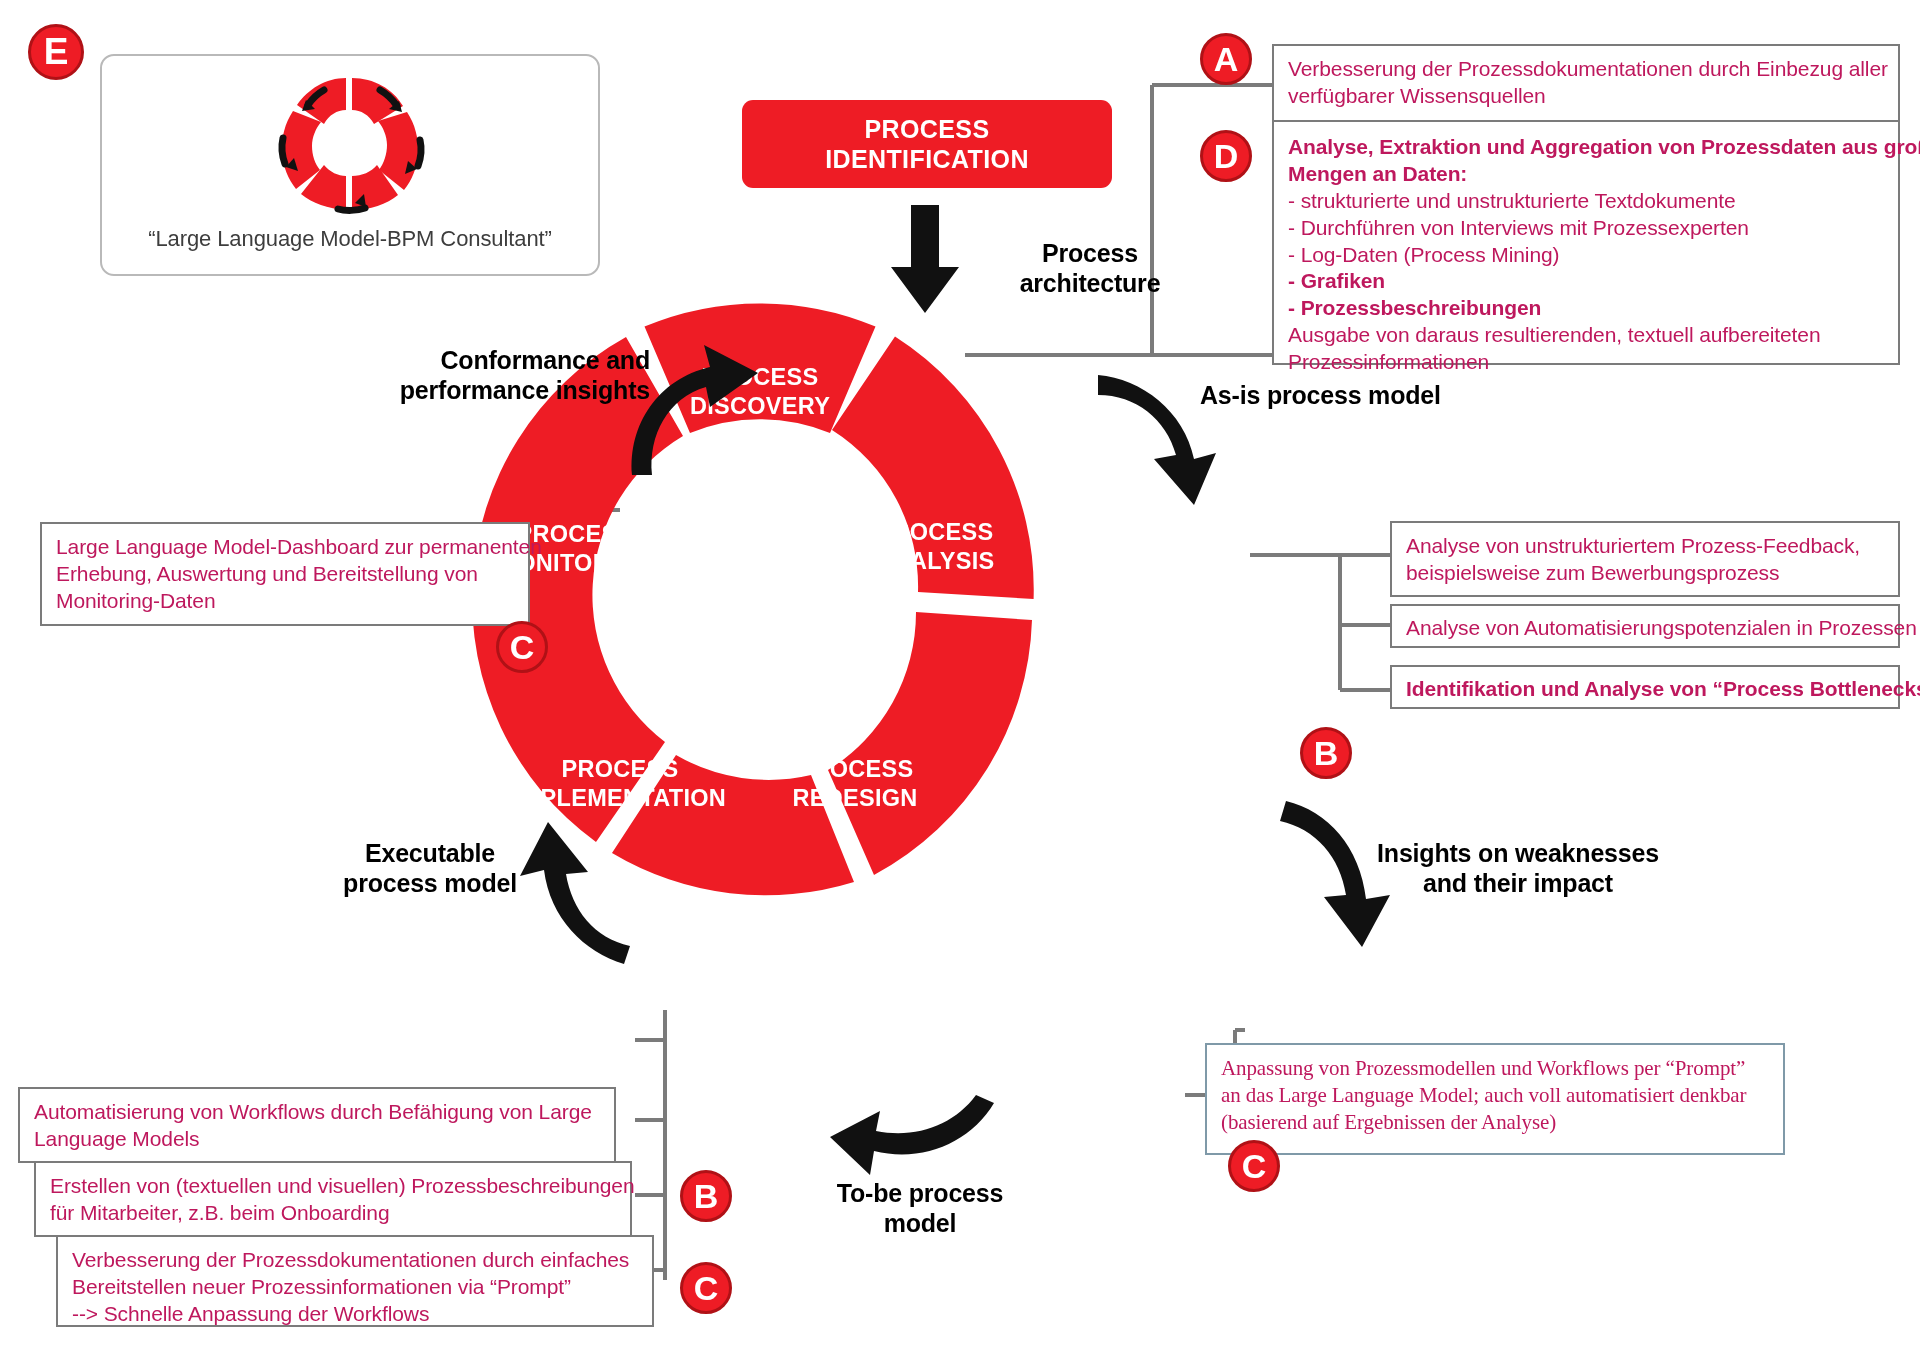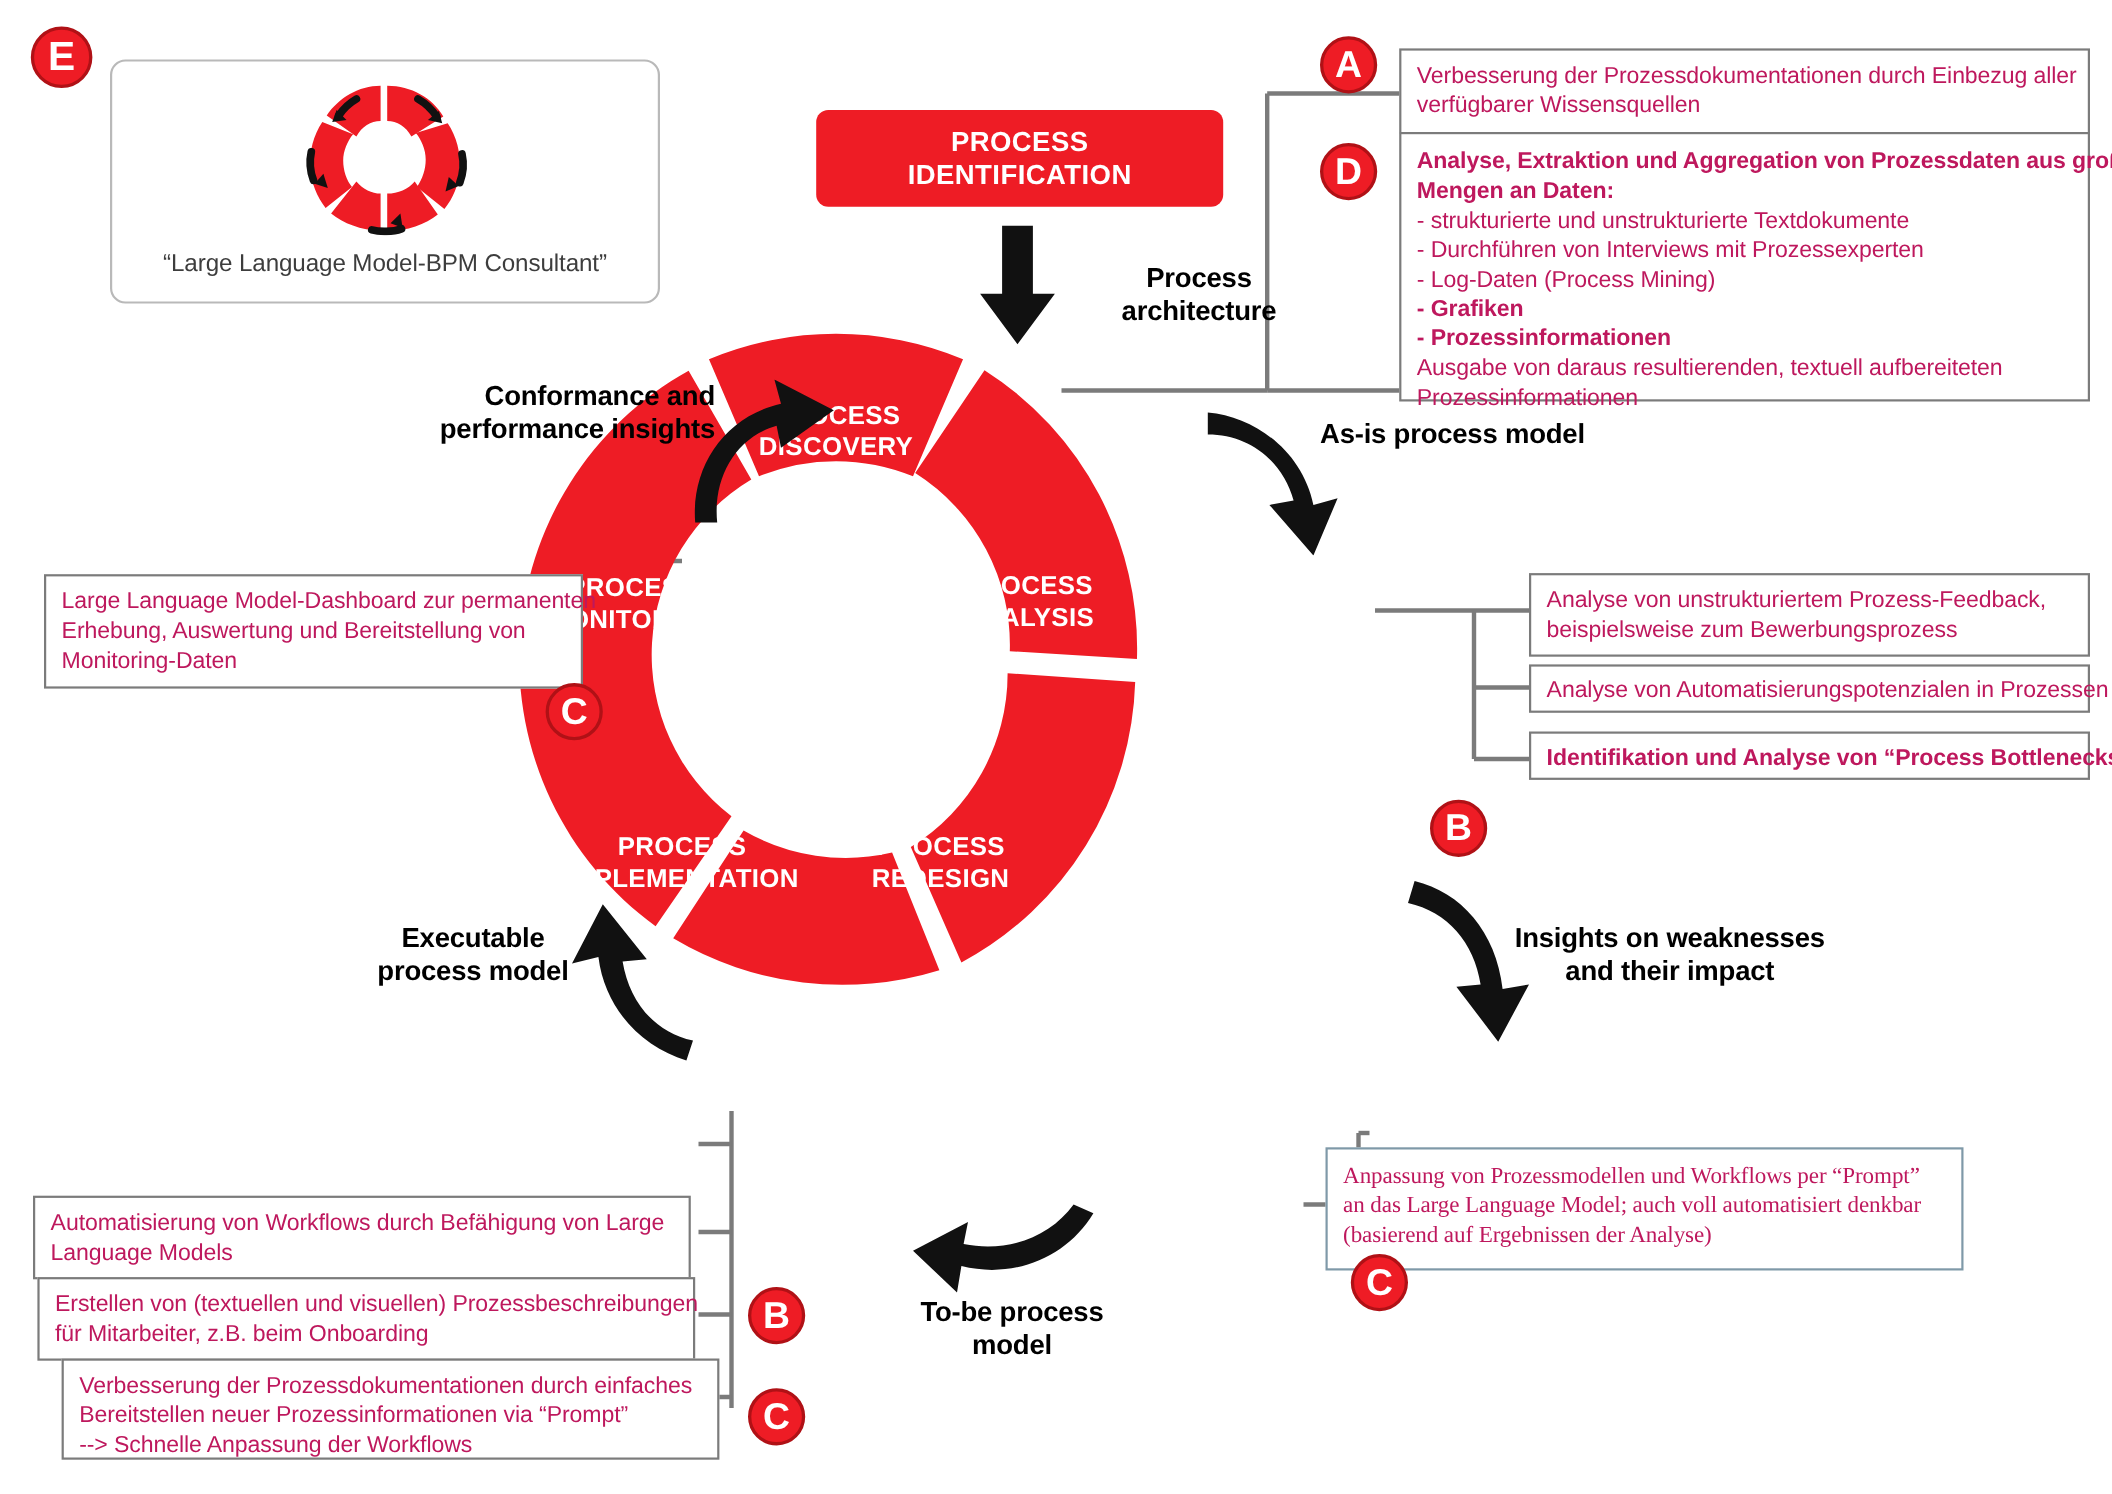--- a/index.html
+++ b/index.html
@@ -334,21 +334,21 @@
   </div>
 
   <div class="badge" style="left:1200px; top:130px;">D</div>
   <div class="note" style="left:1272px; top:120px; width:628px; height:245px; padding-top:12px;">
     <span class="bold-ln">Analyse, Extraktion und Aggregation von Prozessdaten aus großen</span>
     <span class="bold-ln">Mengen an Daten:</span>
     <span class="ln">- strukturierte und unstrukturierte Textdokumente</span>
     <span class="ln">- Durchführen von Interviews mit Prozessexperten</span>
     <span class="ln">- Log-Daten (Process Mining)</span>
     <span class="bold-ln">- Grafiken</span>
-    <span class="bold-ln">- Prozessinformationen</span>
+    <span class="bold-ln">- Prozessbeschreibungen</span>
     <span class="ln">Ausgabe von daraus resultierenden, textuell aufbereiteten</span>
     <span class="ln">Prozessinformationen</span>
   </div>
 
   <div class="note" style="left:1390px; top:521px; width:510px; height:76px;">
     <span class="ln">Analyse von unstrukturiertem Prozess-Feedback,</span>
     <span class="ln">beispielsweise zum Bewerbungsprozess</span>
   </div>
 
   <div class="note" style="left:1390px; top:604px; width:510px; height:44px; padding-top:9px;">
@@ -371,21 +371,21 @@
 
   <div class="note bluish" style="left:1205px; top:1043px; width:580px; height:112px;">
     <span class="ln">Anpassung von Prozessmodellen und Workflows per “Prompt”</span>
     <span class="ln">an das Large Language Model; auch voll automatisiert denkbar</span>
     <span class="ln">(basierend auf Ergebnissen der Analyse)</span>
   </div>
 
   <div class="badge" style="left:1228px; top:1140px;">C</div>
 
 
-  <div class="note" style="left:18px; top:1087px; width:598px; height:76px;margin-left:12px;">
+  <div class="note" style="left:18px; top:1087px; width:598px; height:76px;">
     <span class="ln">Automatisierung von Workflows durch Befähigung von Large</span>
     <span class="ln">Language Models</span>
   </div>
 
   <div class="note" style="left:34px; top:1161px; width:598px; height:76px;">
     <span class="ln">Erstellen von (textuellen und visuellen) Prozessbeschreibungen</span>
     <span class="ln">für Mitarbeiter, z.B. beim Onboarding</span>
   </div>
 
   <div class="badge" style="left:680px; top:1170px;">B</div>

